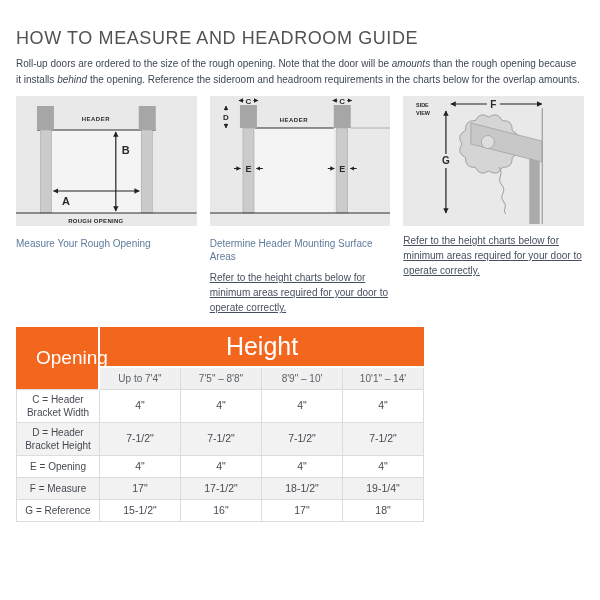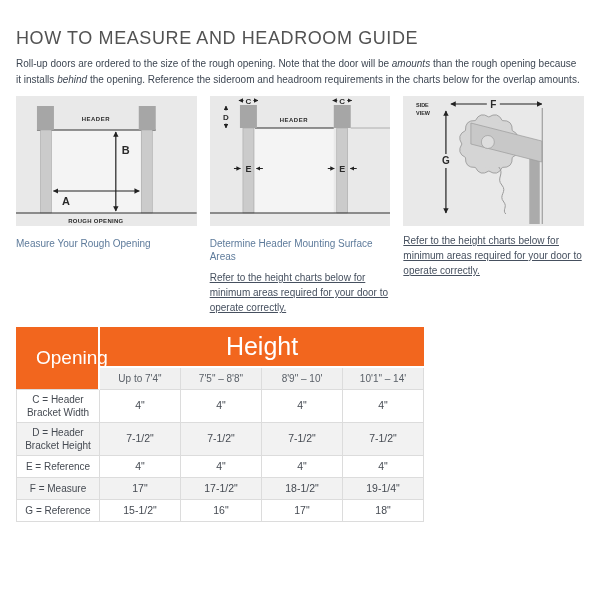--- a/index.html
+++ b/index.html
@@ -173,21 +173,21 @@
         <td>4"</td>
       </tr>
       <tr>
         <td class="rlabel">D = Header Bracket Height</td>
         <td>7-1/2"</td>
         <td>7-1/2"</td>
         <td>7-1/2"</td>
         <td>7-1/2"</td>
       </tr>
       <tr>
-        <td class="rlabel">E = Reference</td>
+        <td class="rlabel">E = Opening</td>
         <td>4"</td>
         <td>4"</td>
         <td>4"</td>
         <td>4"</td>
       </tr>
       <tr>
         <td class="rlabel">F = Measure</td>
         <td>17"</td>
         <td>17-1/2"</td>
         <td>18-1/2"</td>

